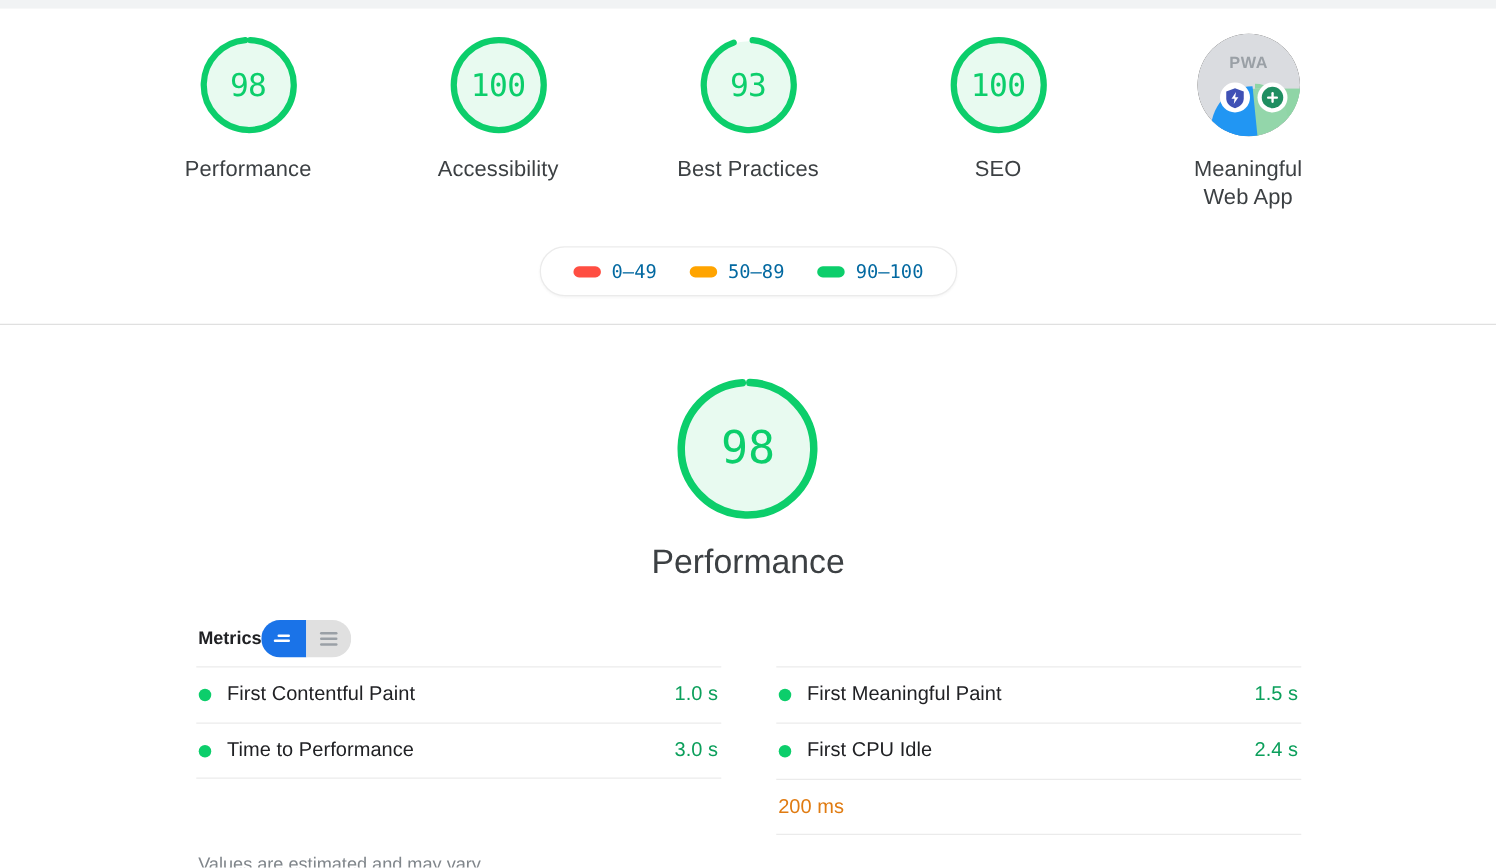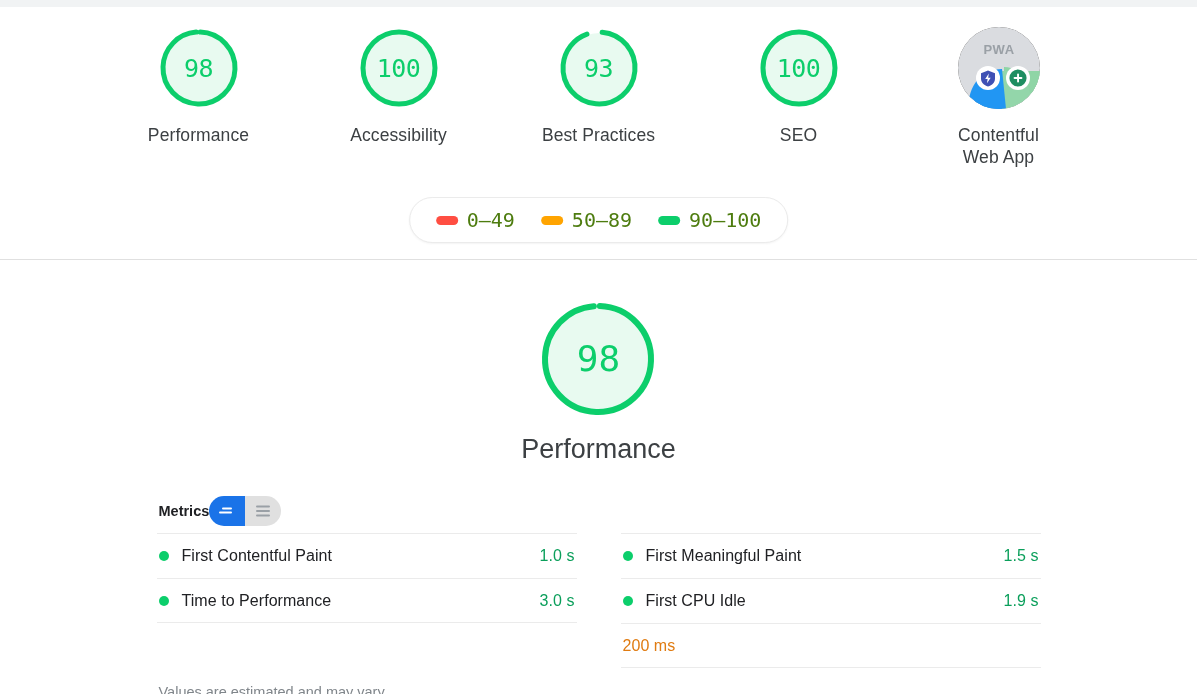--- a/index.html
+++ b/index.html
@@ -80,22 +80,22 @@
     border: 1px solid #ebebeb;
     border-radius: 24px;
     padding: 10px 26px;
     background: #fff;
     box-shadow: 0 1px 2px rgba(60,64,67,0.06);
   }
   .legend-item { display: flex; align-items: center; gap: 9px; }
   .legend-pill { width: 22px; height: 9px; border-radius: 6px; display: block; }
   .legend-text {
     font-family: "DejaVu Sans Mono", "Liberation Mono", monospace;
-    font-size: 20px;
-    color: #4d7c0f;
+    font-size: 15px;
+    color: #0369a1;
     letter-spacing: 0px;
   }
 
   
   .category {
     position: absolute; top: 261px; left: 0; width: 1197px;
     display: flex; flex-direction: column; align-items: center;
   }
   .big-gauge-wrap {
     margin-top: 39px;
@@ -252,21 +252,21 @@
 
             <circle cx="60" cy="51" r="12" fill="#ffffff"></circle>
             <g>
               <circle cx="60" cy="51" r="8.6" fill="#1e8e61"></circle>
               <rect x="59.1" y="46.6" width="1.9" height="8.8" fill="#ffffff" rx="0.9"></rect>
               <rect x="55.6" y="50.1" width="8.8" height="1.9" fill="#ffffff" rx="0.9"></rect>
             </g>
           </svg>
         </div>
         <div class="gauge-label">
-          <span>Contentful</span><br>
+          <span>Meaningful</span><br>
           <span>Web App</span>
         </div>
       </div>
 
     </div>
 
     <div class="legend">
       <div class="legend-item">
         <span class="legend-pill" style="background:#ff4e42"></span>
         <span class="legend-text">0–49</span>
@@ -349,21 +349,21 @@
               <span class="metric-name">First Meaningful Paint</span>
             </div>
             <span class="metric-value" style="color:#0b9f5b">1.5 s</span>
           </div>
 
           <div class="metric-row">
             <div class="metric-left">
               <span class="bullet circle" style="background:#0cce6b"></span>
               <span class="metric-name">First CPU Idle</span>
             </div>
-            <span class="metric-value" style="color:#0b9f5b">1.9 s</span>
+            <span class="metric-value" style="color:#0b9f5b">2.4 s</span>
           </div>
 
           <div class="metric-row">
             <span class="metric-value" style="color:#e07b11">200 ms</span>
           </div>
 
         </div>
 
       </div>
 

